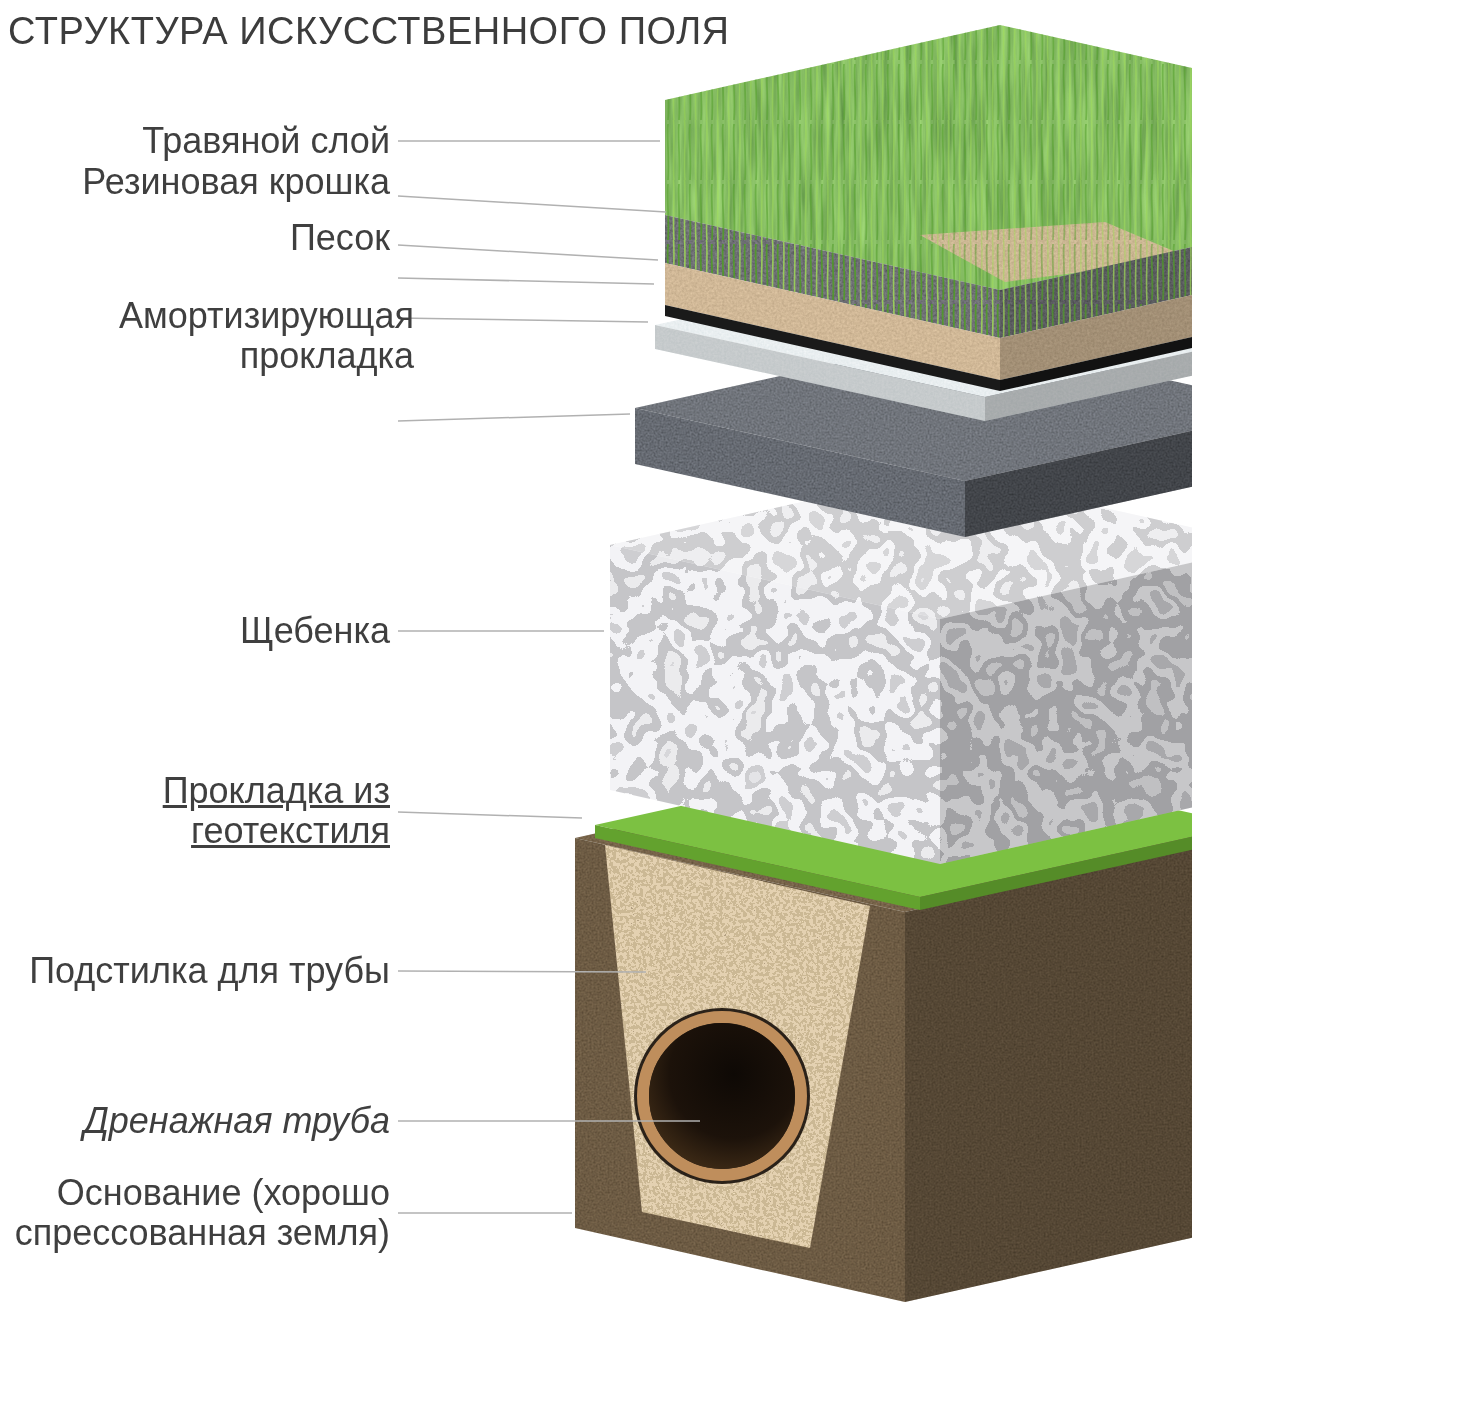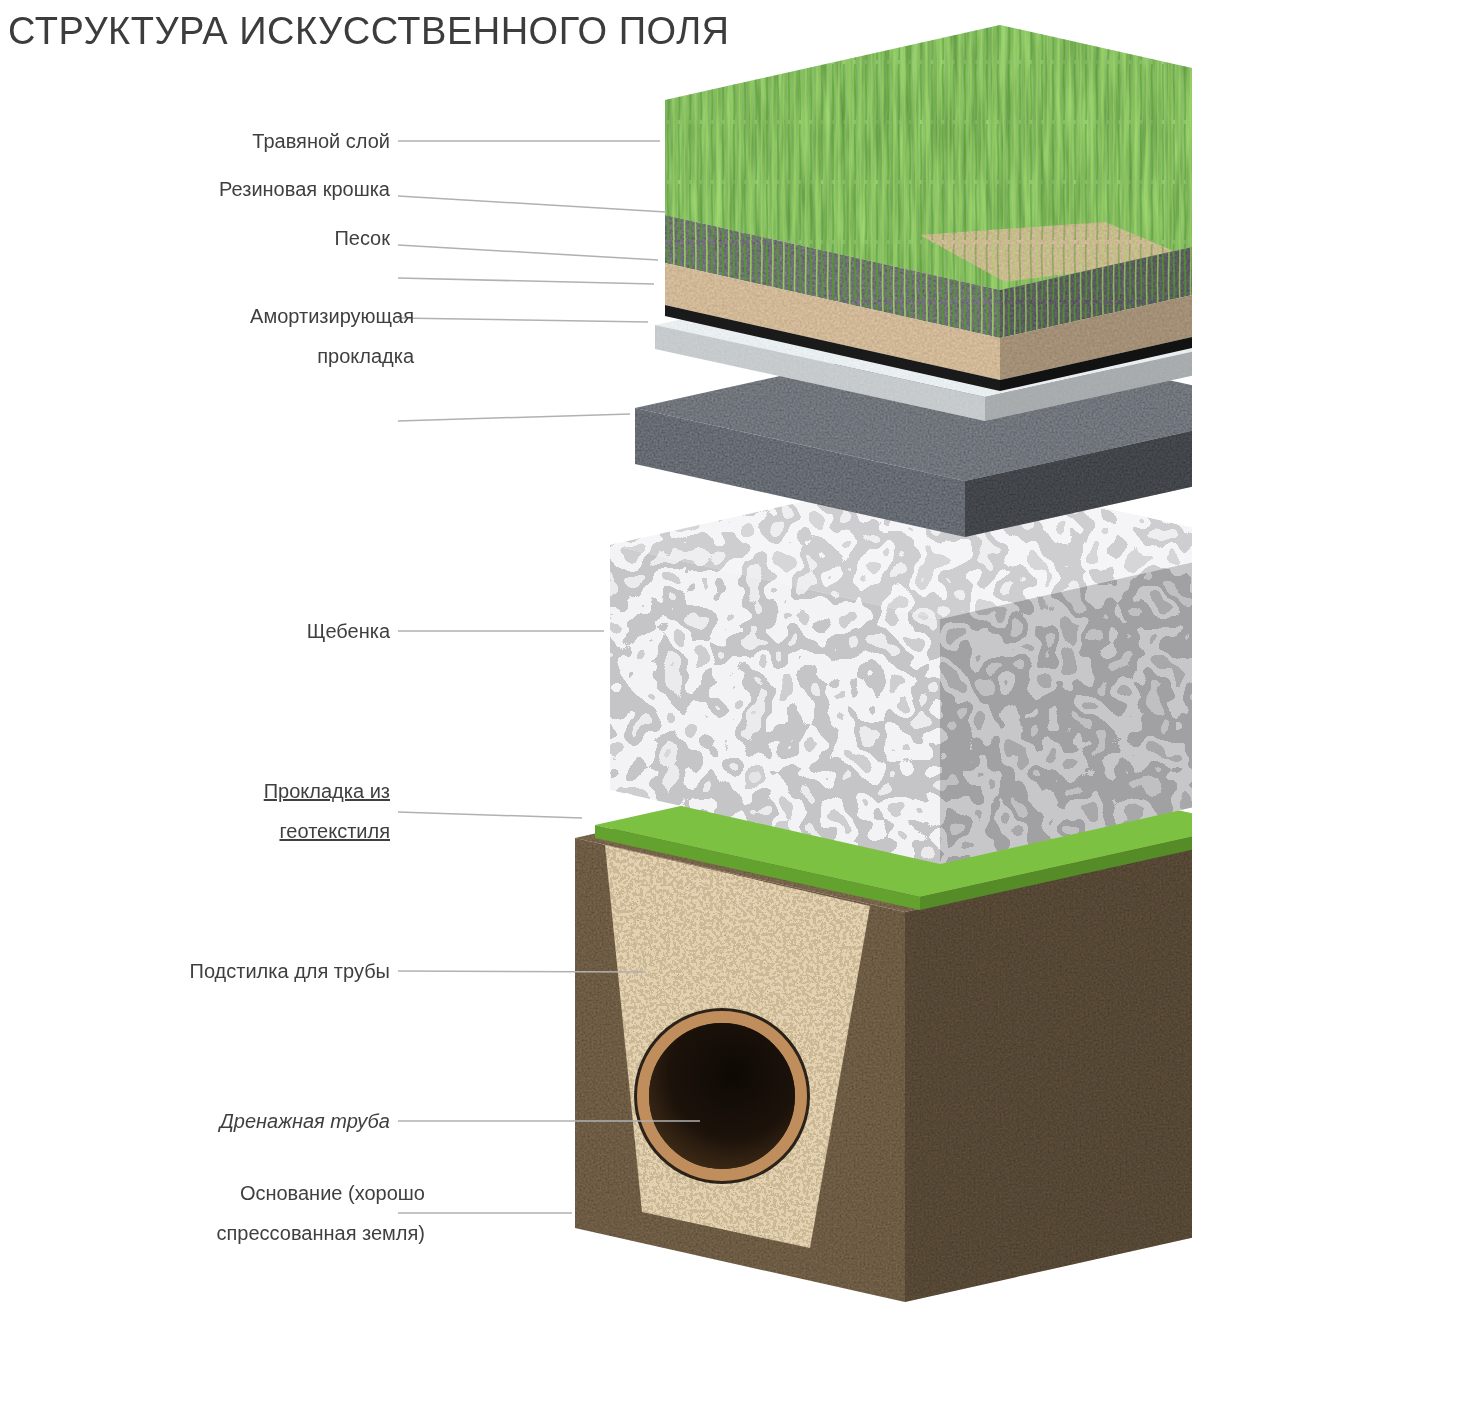--- a/index.html
+++ b/index.html
@@ -9,34 +9,34 @@
     font-family:"Liberation Sans", sans-serif;
   }
   .canvas svg.scene { position:absolute; left:0; top:0; }
   .title {
     position:absolute; left:8px; top:8px; width:760px;
     font-size:38px; line-height:46px; color:#3c3c3c;
     letter-spacing:0.5px; white-space:nowrap;
   }
   .label {
     position:absolute; left:0; width:390px; text-align:right;
-    font-size:20px; line-height:40px; color:#3f3f3f;
+    font-size:36px; line-height:40px; color:#3f3f3f;
     white-space:pre-line;
   }
   .lbl-grass   { top:121px; }
-  .lbl-rubber  { top:169px; }
+  .lbl-rubber  { top:162px; }
   .lbl-sand    { top:218px; }
   .lbl-backing { top:261px; }
   .lbl-shock   { top:296px;padding-left:24px; }
   .lbl-level   { top:403px; }
   .lbl-gravel  { top:611px; }
   .lbl-geo     { top:771px;text-decoration:underline; }
   .lbl-bedding { top:951px; }
   .lbl-pipe    { top:1101px;font-style:italic; }
-  .lbl-base    { top:1173px;padding-left:35px; }
+  .lbl-base    { top:1173px; }
 </style>
 </head>
 <body>
 
 <div class="canvas">
 
   <svg class="scene" width="1460" height="1428" viewBox="0 0 1460 1428" xmlns="http://www.w3.org/2000/svg">
     <defs>
       <filter id="f-grass">
           <feTurbulence type="fractalNoise" baseFrequency="0.18 0.012" numOctaves="3" seed="4"></feTurbulence>

